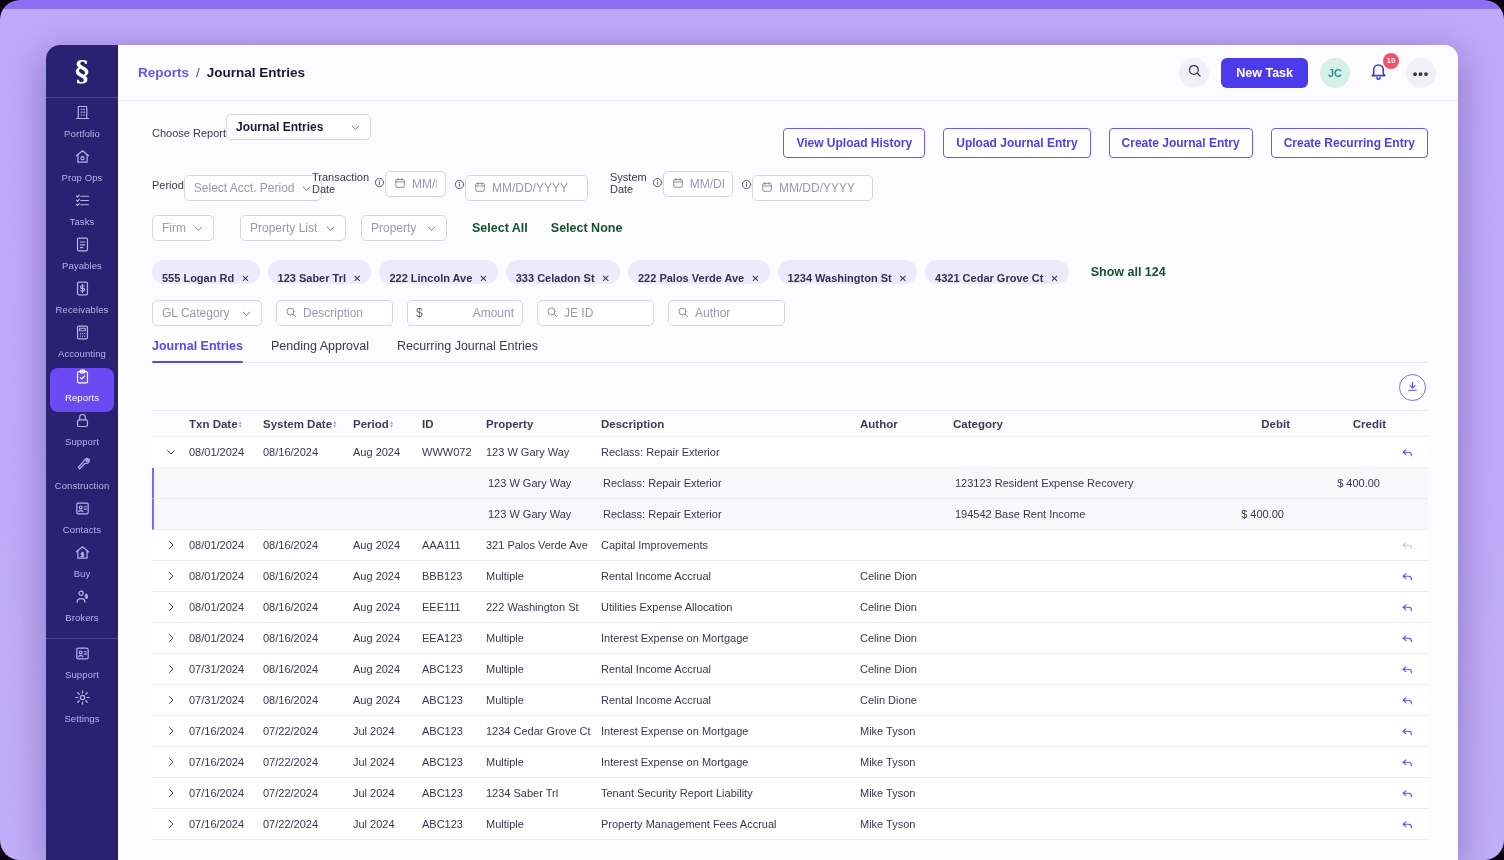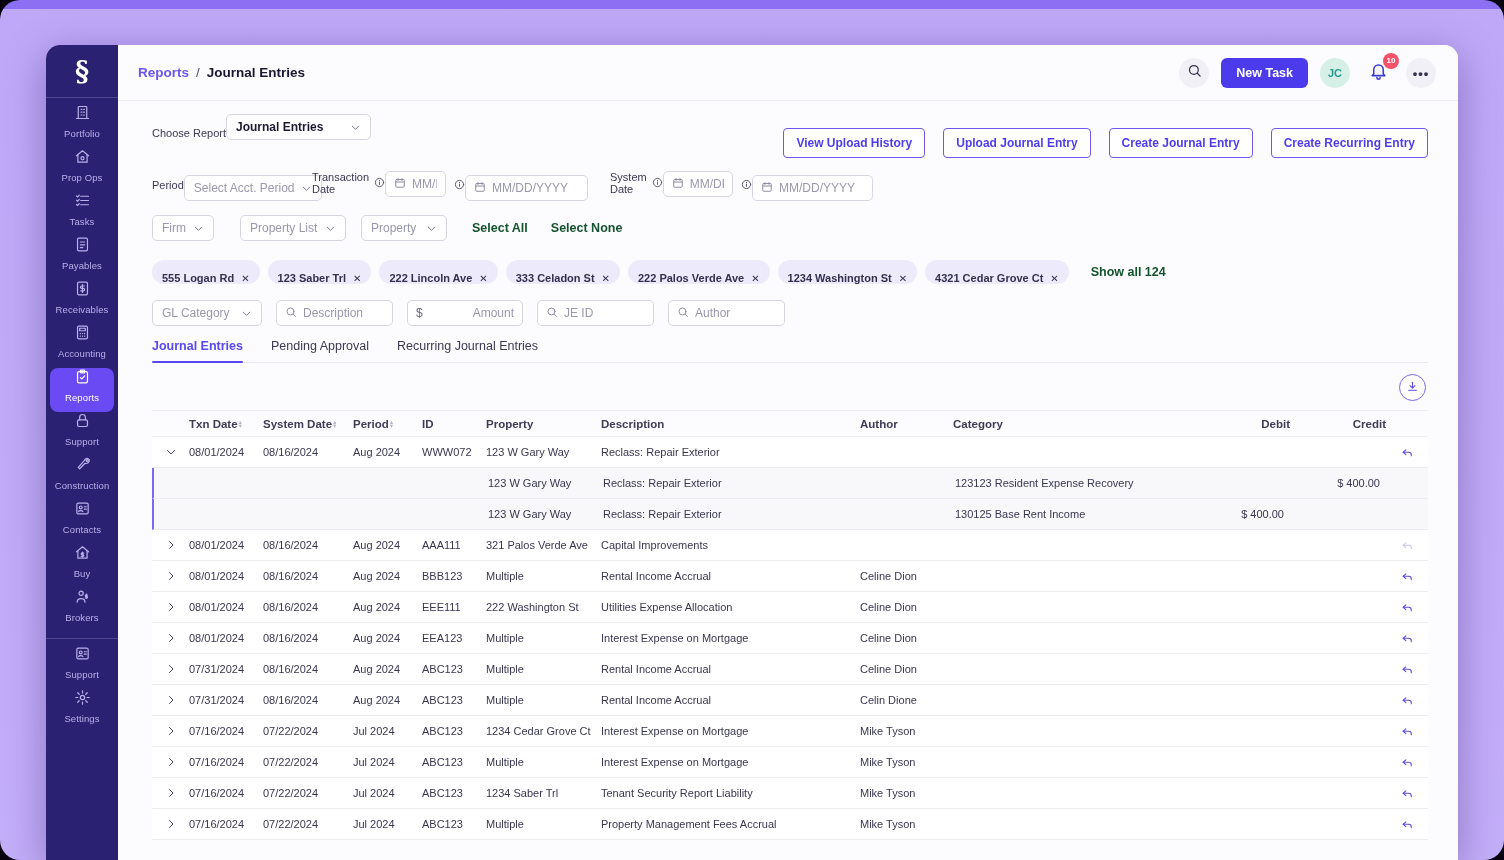--- a/index.html
+++ b/index.html
@@ -602,21 +602,21 @@
               </div>
               <div class="t-row sub">
                 <div class="expander"></div>
                 <div class="cell"></div>
                 <div class="cell"></div>
                 <div class="cell"></div>
                 <div class="cell"></div>
                 <div class="cell">123 W Gary Way</div>
                 <div class="cell">Reclass: Repair Exterior</div>
                 <div class="cell"></div>
-                <div class="cell">130125 Base Rent Income</div>
+                <div class="cell">194542 Base Rent Income</div>
                 <div class="cell r">$ 400.00</div>
                 <div class="cell r"></div>
                 <div></div>
               </div>
               <div class="t-row">
                 <div class="expander">
                   <svg viewBox="0 0 24 24" fill="none" stroke="currentColor" stroke-width="2" stroke-linecap="round" stroke-linejoin="round">
                     <path d="M9 5l7 7-7 7"></path>
                   </svg>
                 </div>

